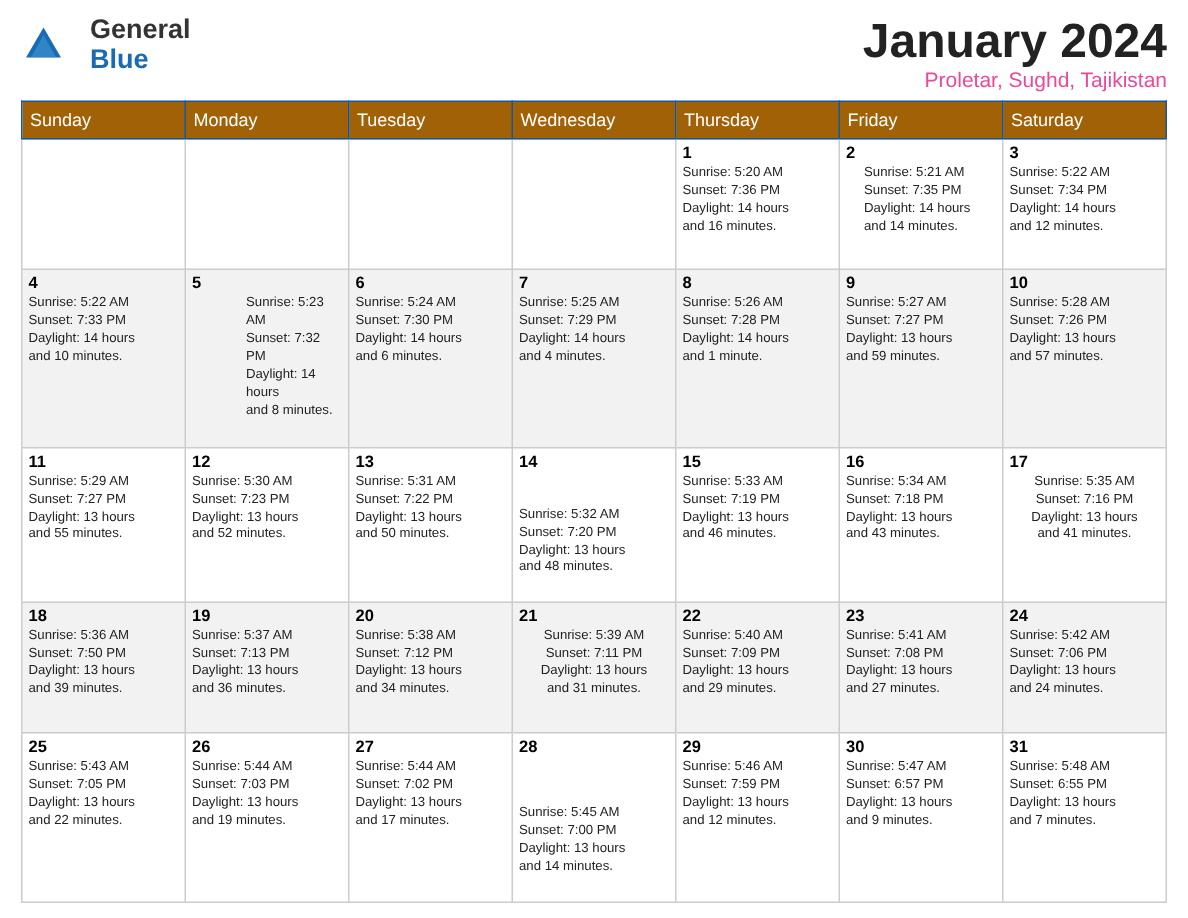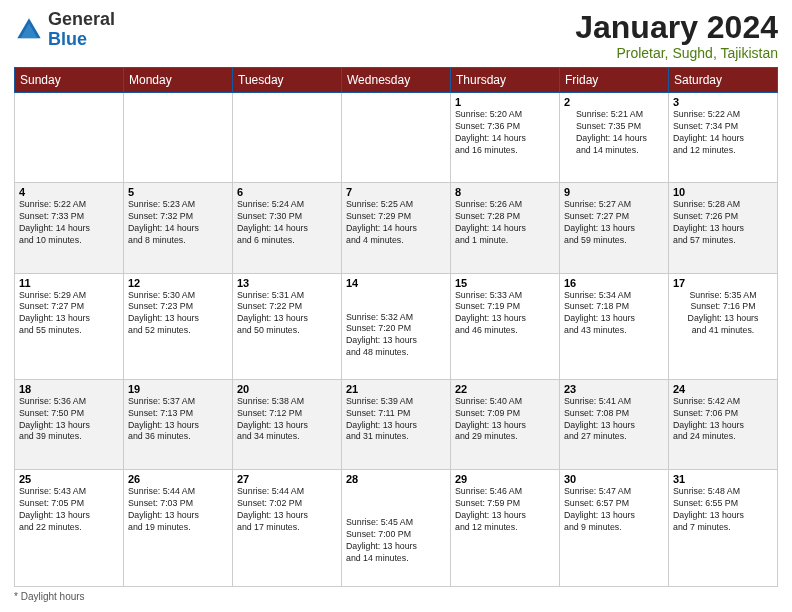--- a/index.html
+++ b/index.html
@@ -19,21 +19,21 @@
     }
     .header {
       display: flex;
       justify-content: space-between;
       align-items: flex-start;
       margin-bottom: 6px;
     }
     .logo {
       display: flex;
       align-items: center;
-      gap: 4px;
+      gap: 16px;
     }
     .logo-text {
       font-size: 18px;
       font-weight: bold;
       line-height: 1.1;
     }
     .logo-general { color: #333; }
     .logo-blue { color: #1a6bb5; }
     .logo-icon {
       width: 30px;
@@ -43,21 +43,21 @@
       text-align: right;
     }
     .month-year {
       font-size: 32px;
       font-weight: bold;
       color: #222;
       line-height: 1.1;
     }
     .location {
       font-size: 14px;
-      color: #4d7c0f;
+      color: #ec4899;
     }
     .calendar {
       flex: 1;
       border-collapse: collapse;
       width: 100%;
       font-size: 9.5px;
     }
     .calendar th {
       background: #1a6bb5;
       color: #fff;
@@ -75,21 +75,21 @@
       background: #fff;
       height: 76px;
     }
     .calendar tr:nth-child(even) td {
       background: #f2f2f2;
     }
     .calendar tr:nth-child(odd) td {
       background: #fff;
     }
     
-    .calendar thead tr th { background: #7f1d1d; }
+    .calendar thead tr th { background: #a16207; }
     .day-num {
       font-weight: bold;
       font-size: 11px;
       display: block;
       margin-bottom: 1px;
     }
     .day-info {
       color: #222;
       font-size: 8.8px;
       line-height: 1.35;
@@ -171,21 +171,21 @@
         <tr class="row-even">
           <td>
             <span class="day-num">4</span>
             <div class="day-info" style="white-space: pre-line;">Sunrise: 5:22 AM
 Sunset: 7:33 PM
 Daylight: 14 hours
 and 10 minutes.</div>
           </td>
           <td>
             <span class="day-num">5</span>
-            <div class="day-info" style="white-space: pre-line;">Sunrise: 5:23 AM
+            <div class="day-info" style="white-space: pre-line; margin-left: 36px;">Sunrise: 5:23 AM
 Sunset: 7:32 PM
 Daylight: 14 hours
 and 8 minutes.</div>
           </td>
           <td>
             <span class="day-num">6</span>
             <div class="day-info" style="white-space: pre-line;">Sunrise: 5:24 AM
 Sunset: 7:30 PM
 Daylight: 14 hours
 and 6 minutes.</div>
@@ -287,21 +287,21 @@
           </td>
           <td>
             <span class="day-num">20</span>
             <div class="day-info" style="white-space: pre-line;">Sunrise: 5:38 AM
 Sunset: 7:12 PM
 Daylight: 13 hours
 and 34 minutes.</div>
           </td>
           <td>
             <span class="day-num">21</span>
-            <div class="day-info" style="white-space: pre-line;">Sunrise: 5:39 AM
+            <div class="day-info" style="white-space: pre-line; text-align: center;">Sunrise: 5:39 AM
 Sunset: 7:11 PM
 Daylight: 13 hours
 and 31 minutes.</div>
           </td>
           <td>
             <span class="day-num">22</span>
             <div class="day-info" style="white-space: pre-line;">Sunrise: 5:40 AM
 Sunset: 7:09 PM
 Daylight: 13 hours
 and 29 minutes.</div>
@@ -368,16 +368,13 @@
             <span class="day-num">31</span>
             <div class="day-info" style="white-space: pre-line;">Sunrise: 5:48 AM
 Sunset: 6:55 PM
 Daylight: 13 hours
 and 7 minutes.</div>
           </td>
         </tr>
       </tbody>
   </table>
 
-  <div class="footer-note">
-    * <span>Daylight hours</span>
-  </div>
 </div>
 
 </body></html>

